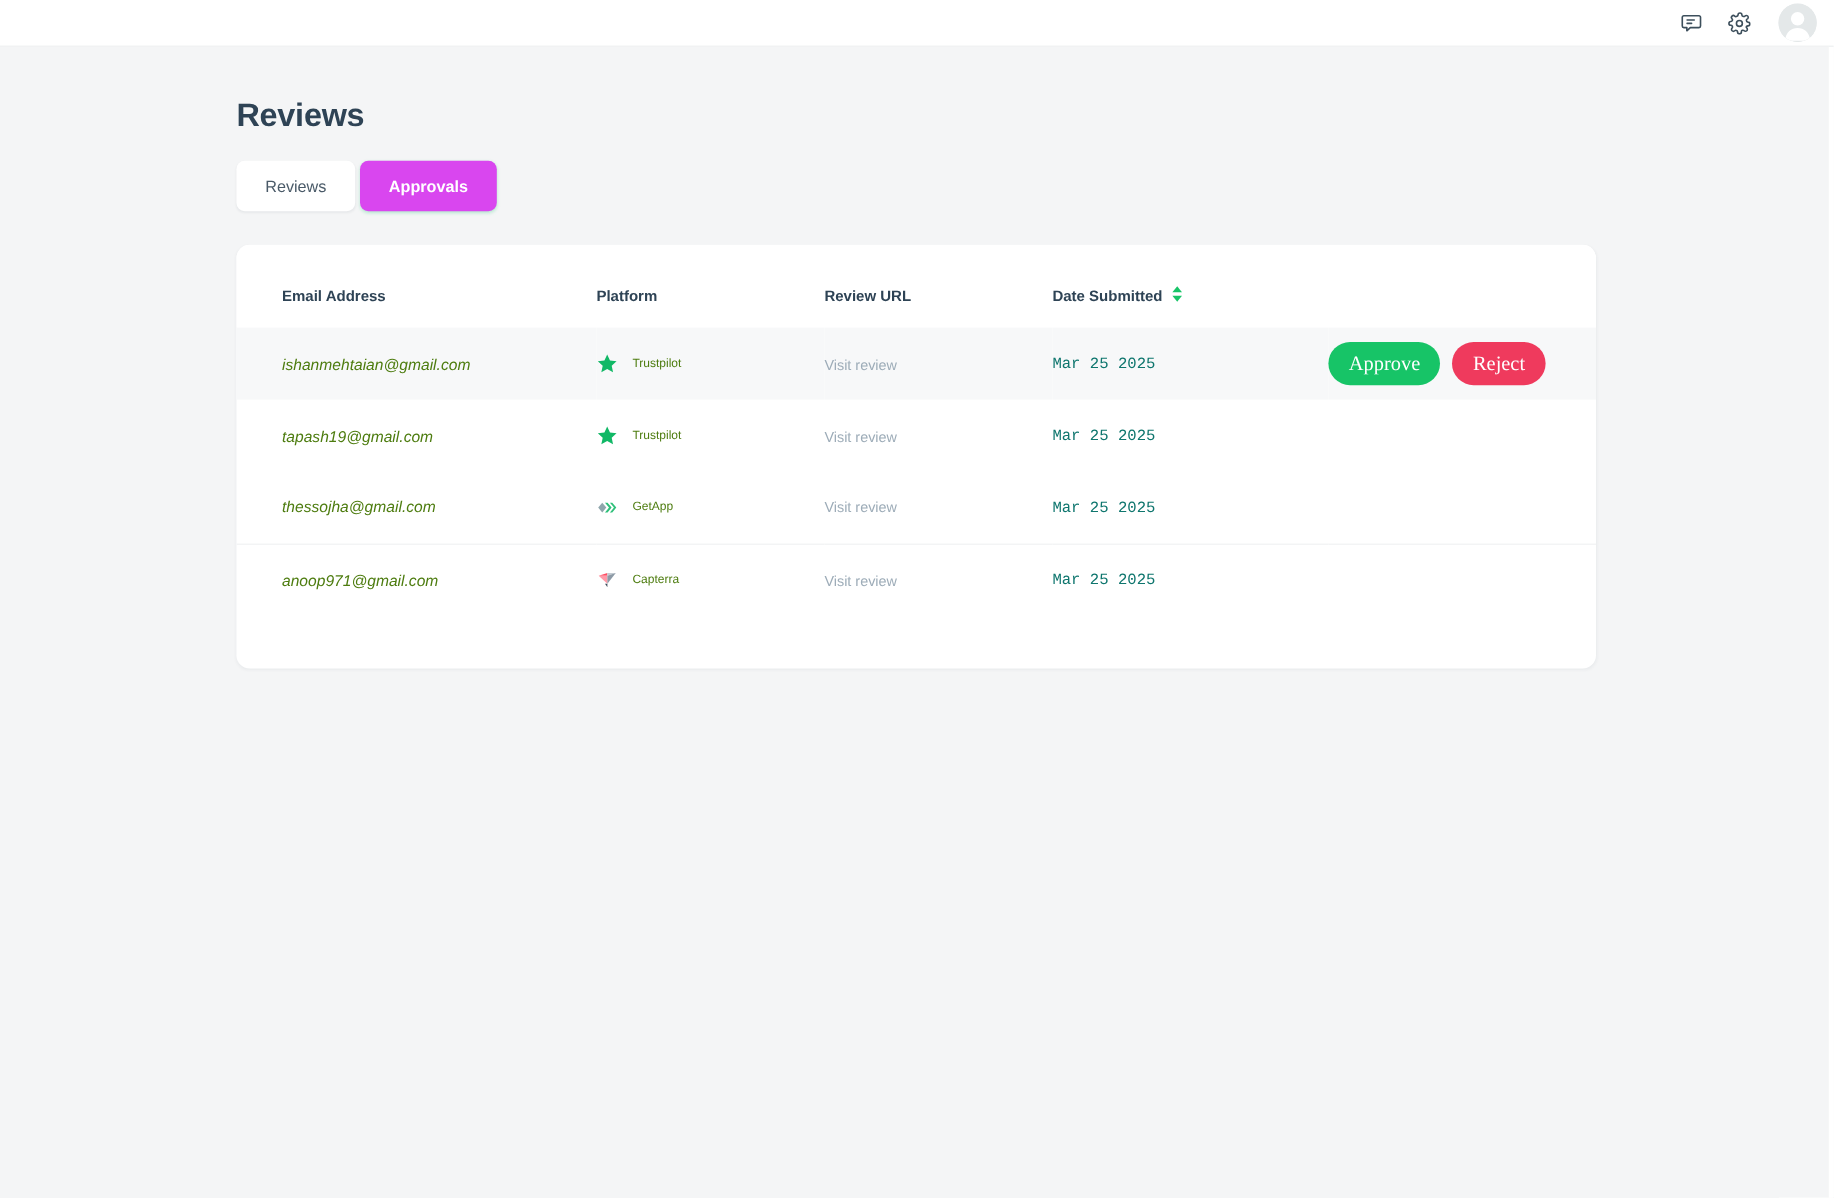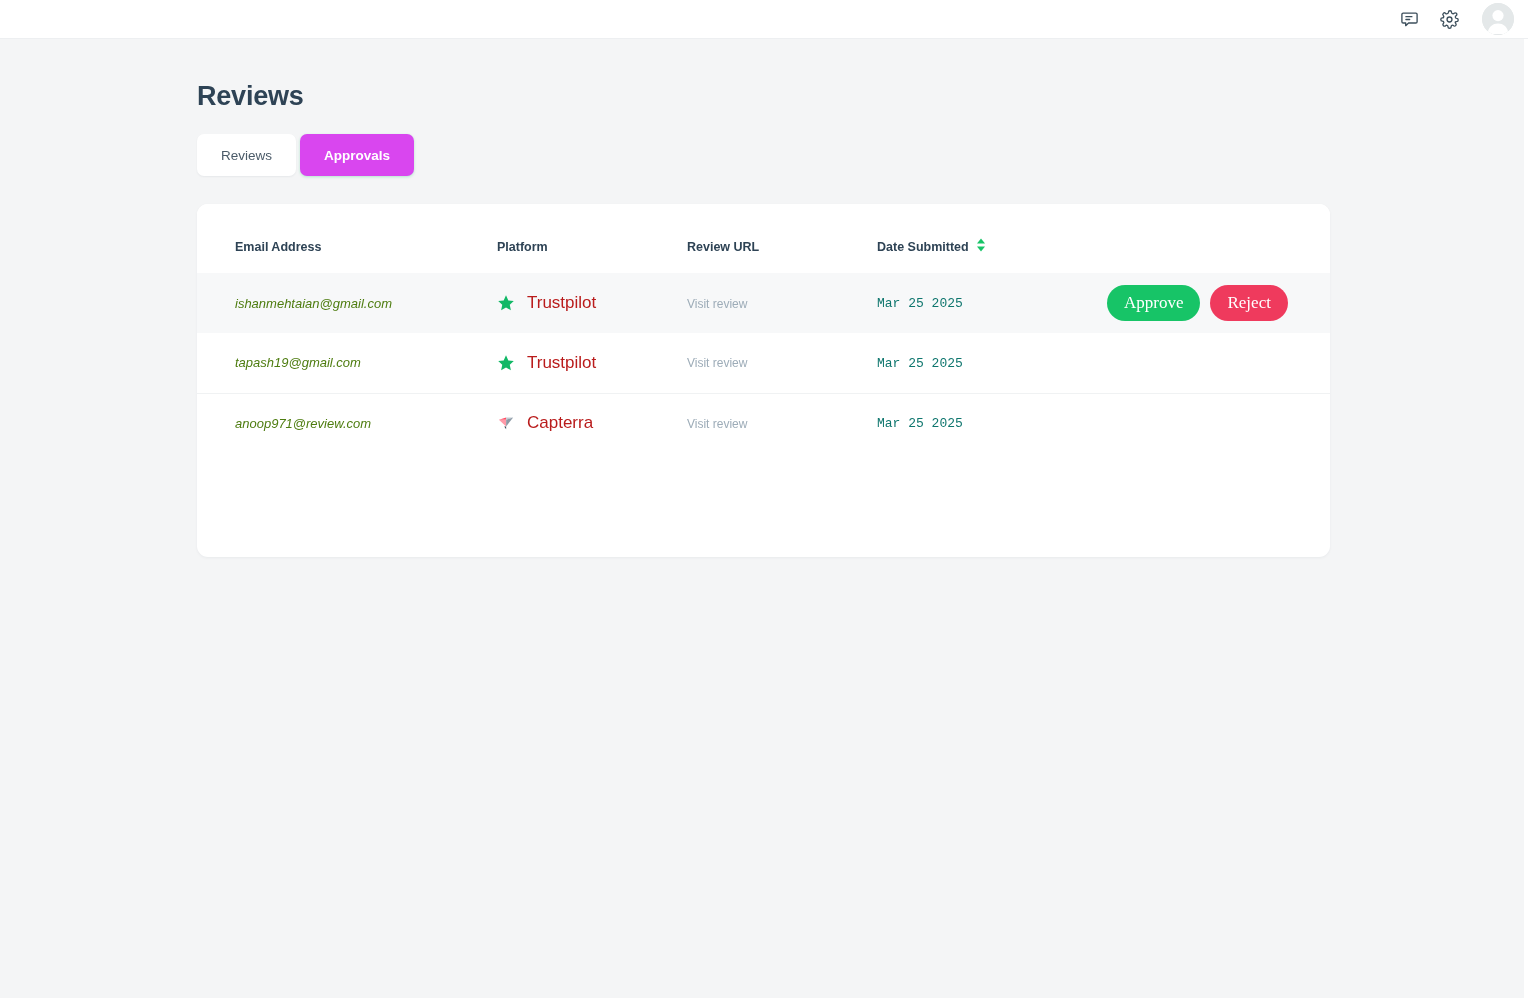--- a/index.html
+++ b/index.html
@@ -94,21 +94,21 @@
   tbody tr{ height:60px; }
   tbody tr.hover td{ background:#f7f8f9; }
   tbody tr.sep td{ border-top:1px solid #f0f2f3; }
 
   tbody td{
     font-size:13px; color:#49596a; vertical-align:middle;
   }
   td.c-email{ padding-left:38px; color:#4d7c0f;font-style:italic; }
 
   .platform-cell{ display:flex; align-items:center; gap:12px; }
-  .platform-name{ font-size:17px; color:#b91c1c; }
+  .platform-name{ font-size:10px; color:#4d7c0f; }
   .plat-icon{ width:18px; height:18px; display:block; flex:none; }
 
   .visit-link{
     font-size:12px; color:#9dacb8; cursor:pointer;
   }
 
   .date-text{ font-size:13px; color:#0f766e;font-family:Liberation Mono, monospace; }
 
   .actions{ display:flex; gap:10px; justify-content:flex-start; padding-right:30px; }
   .btn-pill{
@@ -224,23 +224,45 @@
           </td>
           <td>
             <span class="visit-link">Visit review</span>
           </td>
           <td>
             <span class="date-text">Mar 25 2025</span>
           </td>
           <td></td>
         </tr>
 
+        <tr>
+          <td class="c-email">thessojha@gmail.com</td>
+          <td>
+            <span class="platform-cell">
+              <span class="plat-icon">
+                <svg width="18" height="18" viewBox="0 0 24 24">
+                  <path d="M2 12 L6.5 6.6 L11 12 L6.5 17.4 Z" fill="#8fa6ac"></path>
+                  <path d="M9.5 6.6 L14 12 L9.5 17.4 L12.4 17.4 L16.9 12 L12.4 6.6 Z" fill="#2fc07a"></path>
+                  <path d="M15 6.6 L19.5 12 L15 17.4 L17.6 17.4 L22.1 12 L17.6 6.6 Z" fill="#2fc07a"></path>
+                </svg>
+              </span>
+              <span class="platform-name">GetApp</span>
+            </span>
+          </td>
+          <td>
+            <span class="visit-link">Visit review</span>
+          </td>
+          <td>
+            <span class="date-text">Mar 25 2025</span>
+          </td>
+          <td></td>
+        </tr>
 
         <tr class="sep">
-          <td class="c-email">anoop971@review.com</td>
+          <td class="c-email">anoop971@gmail.com</td>
           <td>
             <span class="platform-cell">
               <span class="plat-icon">
                 <svg width="18" height="18" viewBox="0 0 24 24">
                   <path d="M2.5 7.8 L12.2 7.8 L12.2 4.6 Z" fill="#ff4d63"></path>
                   <path d="M2.5 7.8 L12.2 7.8 L12.2 16.6 Z" fill="#ff9aa8"></path>
                   <path d="M12.2 4.6 L21.5 4.6 L12.2 7.8 Z" fill="#c3ccd3"></path>
                   <path d="M12.2 7.8 L21.5 4.6 L12.2 16.6 Z" fill="#8d9aa6"></path>
                   <path d="M12.2 16.6 L12.2 20.4 L9.6 16.6 Z" fill="#3a4a59"></path>
                 </svg>

